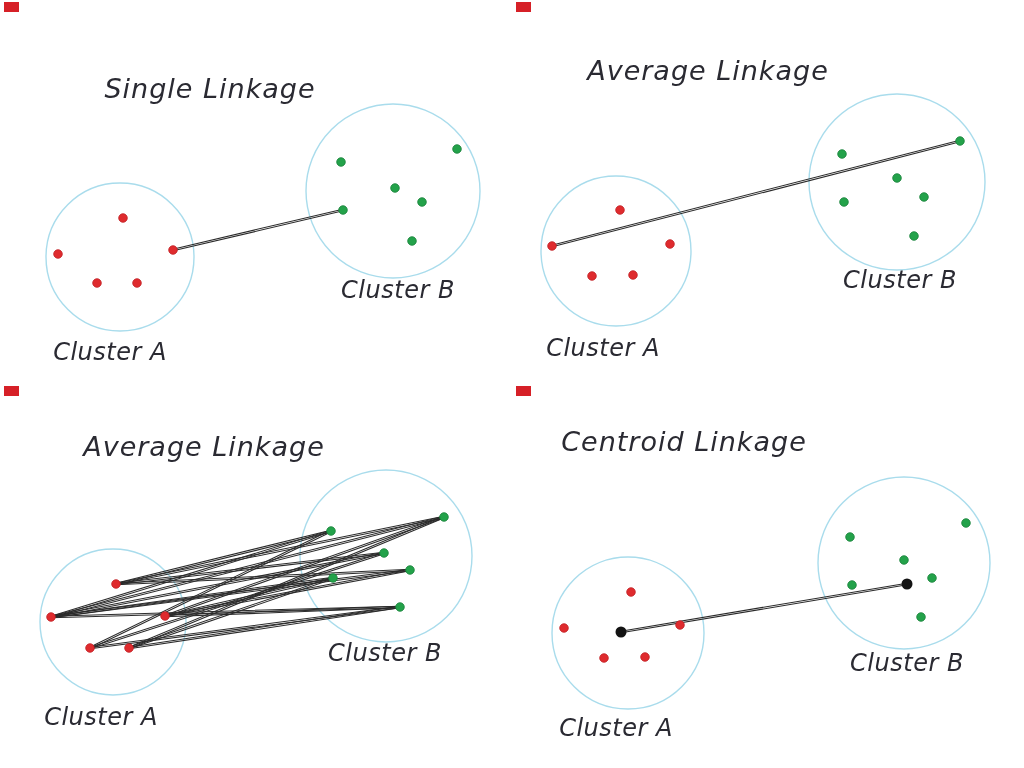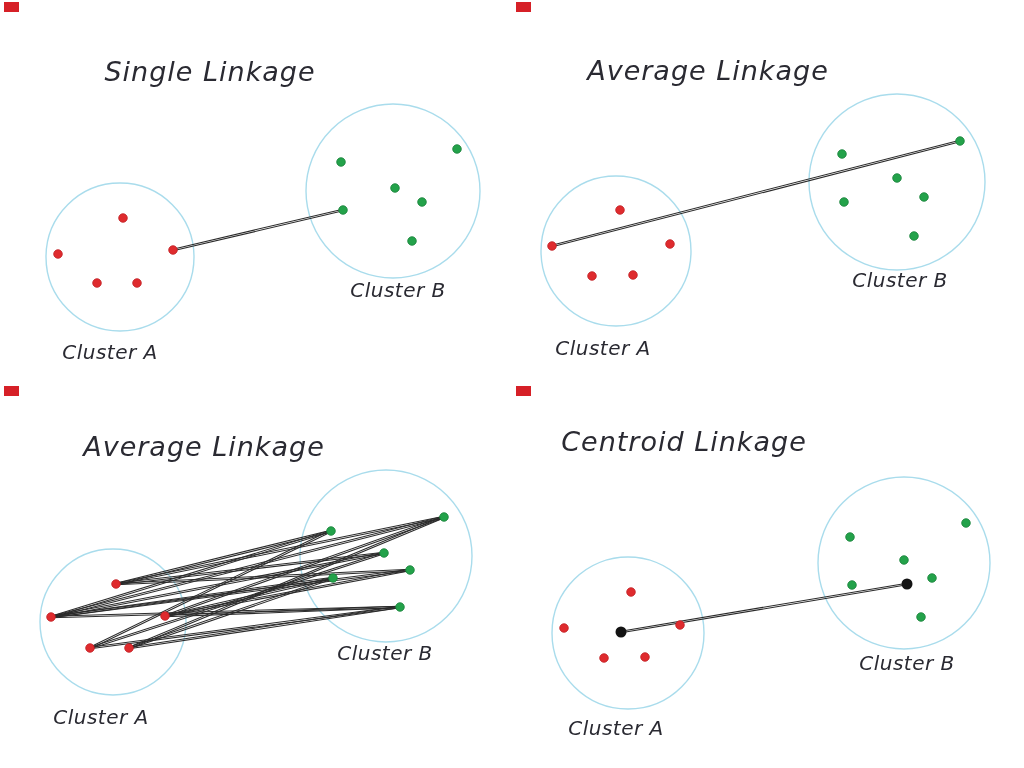--- a/index.html
+++ b/index.html
@@ -13,21 +13,21 @@
   #diagram{position:absolute;left:0;top:0;}
   .lbl{
     position:absolute;
     transform:translate(-50%,-50%);
     font-style:italic;
     color:var(--text,#2a2a32);
     white-space:nowrap;
     user-select:none;
   }
   .ttl{font-size:27px;letter-spacing:1px;font-weight:500;}
-  .sub{font-size:20px;letter-spacing:0.5px;}
+  .sub{font-size:24px;letter-spacing:0.5px;}
   .cm{
     position:absolute;
     width:15px;height:10px;
     background:var(--marker,#d62027);
   }
 </style>
 </head>
 <body>
 
 <div id="stage">
@@ -128,21 +128,21 @@
       <circle cx="850" cy="537" r="4.3" fill="#23a24a" stroke="#168038" stroke-width="0.8"></circle>
       <circle cx="966" cy="523" r="4.3" fill="#23a24a" stroke="#168038" stroke-width="0.8"></circle>
       <circle cx="904" cy="560" r="4.3" fill="#23a24a" stroke="#168038" stroke-width="0.8"></circle>
       <circle cx="932" cy="578" r="4.3" fill="#23a24a" stroke="#168038" stroke-width="0.8"></circle>
       <circle cx="852" cy="585" r="4.3" fill="#23a24a" stroke="#168038" stroke-width="0.8"></circle>
       <circle cx="921" cy="617" r="4.3" fill="#23a24a" stroke="#168038" stroke-width="0.8"></circle>
       <circle cx="621" cy="632" r="5.5" fill="#131313"></circle>
       <circle cx="907" cy="584" r="5.5" fill="#131313"></circle>
     </svg>
 
-  <div class="lbl ttl" style="left: 210px; top: 71px; text-align: center;">Single Linkage</div>
+  <div class="lbl ttl" style="left: 210px; top: 88px; text-align: center;">Single Linkage</div>
   <div class="lbl ttl" style="left: 708px; top: 70px;">Average Linkage</div>
   <div class="lbl ttl" style="left: 204px; top: 446px;">Average Linkage</div>
   <div class="lbl ttl" style="left: 684px; top: 441px;">Centroid Linkage</div>
 
   <div class="lbl sub" style="left: 110px; top: 352px;">Cluster A</div>
   <div class="lbl sub" style="left: 398px; top: 290px;">Cluster B</div>
   <div class="lbl sub" style="left: 603px; top: 348px;">Cluster A</div>
   <div class="lbl sub" style="left: 900px; top: 280px;">Cluster B</div>
   <div class="lbl sub" style="left: 101px; top: 717px;">Cluster A</div>
   <div class="lbl sub" style="left: 385px; top: 653px;">Cluster B</div>

